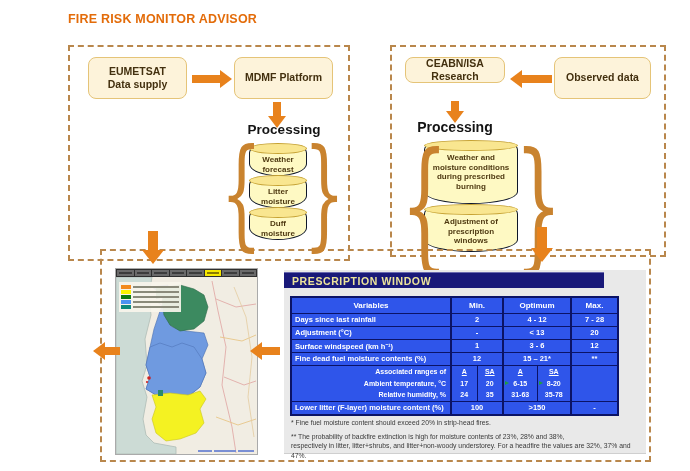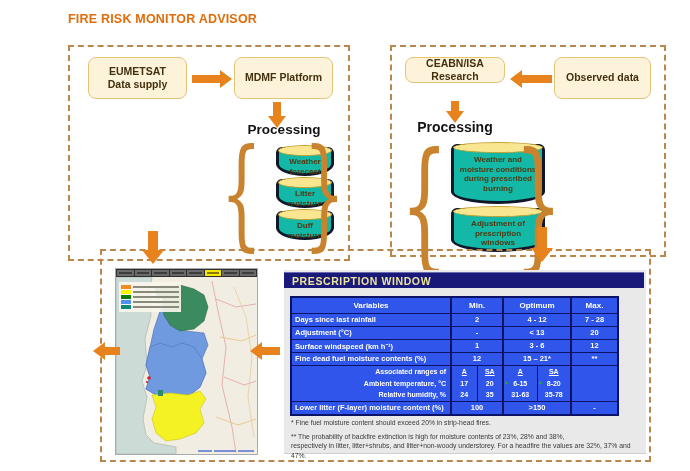--- a/index.html
+++ b/index.html
@@ -51,22 +51,22 @@
   .shaft-h { height:8px; flex:1 1 auto; background:#E8821C; }
   .shaft-v { width:8px;  flex:1 1 auto; background:#E8821C; }
   .head-right { width:0; height:0; border-left:12px solid #E8821C; border-top:9px solid transparent; border-bottom:9px solid transparent; }
   .head-left  { width:0; height:0; border-right:12px solid #E8821C; border-top:9px solid transparent; border-bottom:9px solid transparent; }
   .head-down  { width:0; height:0; border-top:12px solid #E8821C; border-left:9px solid transparent; border-right:9px solid transparent; }
   .arrow.lg .shaft-v { width:10px; }
   .arrow.lg .head-down { border-top-width:14px; border-left-width:11px; border-right-width:11px; }
 
   
   .cyl {
-    position:absolute; background:#14b8a6; border:3px solid #0f172a;
-    border-radius:6px 6px 50% 50% / 6px 6px 12px 12px; box-sizing:border-box;margin-left:27px;
+    position:absolute; background:#fef9c3; border:1px solid #0f172a;
+    border-radius:6px 6px 50% 50% / 6px 6px 12px 12px; box-sizing:border-box;
   }
   .cyl::before {
     content:""; position:absolute; left:-1px; right:-1px; top:-5px; height:11px;
     background:#F9E690; border:1px solid #C6A233; border-radius:50%; box-sizing:border-box;
   }
   .cyl .cyl-label {
     position:relative; display:block; padding-top:7px; text-align:center;
     font-weight:bold; color:#4F3A12; font-size:8px; line-height:1.2; white-space:pre-line;
   }
   .cyl-l1 { left:249px; top:147px; width:58px; height:29px; }
@@ -113,21 +113,21 @@
     position:absolute; right:3px; bottom:2px; display:flex; gap:2px; z-index:2;
   }
   .map-attrib span { display:block; height:2px; background:#7a8fd4; }
 
   
   .panel {
     position:absolute; left:284px; top:270px; width:362px; height:183px;
     background:#E9E9E9; border-bottom:1px solid #cfcfcf; z-index:4;
   }
   .panel-titlebar {
-    position:absolute; left:0; top:2px; width:360px; height:16px; background:#191979;
+    position:absolute; left:0; top:2px; width:320px; height:16px; background:#191979;
     border-top:1px solid #6a6aae; box-sizing:border-box;
     display:flex; align-items:center;
   }
   .panel-title {
     padding-left:8px; font-size:10.5px; font-weight:bold; color:#EDE49B; letter-spacing:.6px;
   }
   .rx-table {
     position:absolute; left:6px; top:26px; border-collapse:collapse; table-layout:fixed;
     background:#2F55EA; border:2px solid #0B1366;
   }

